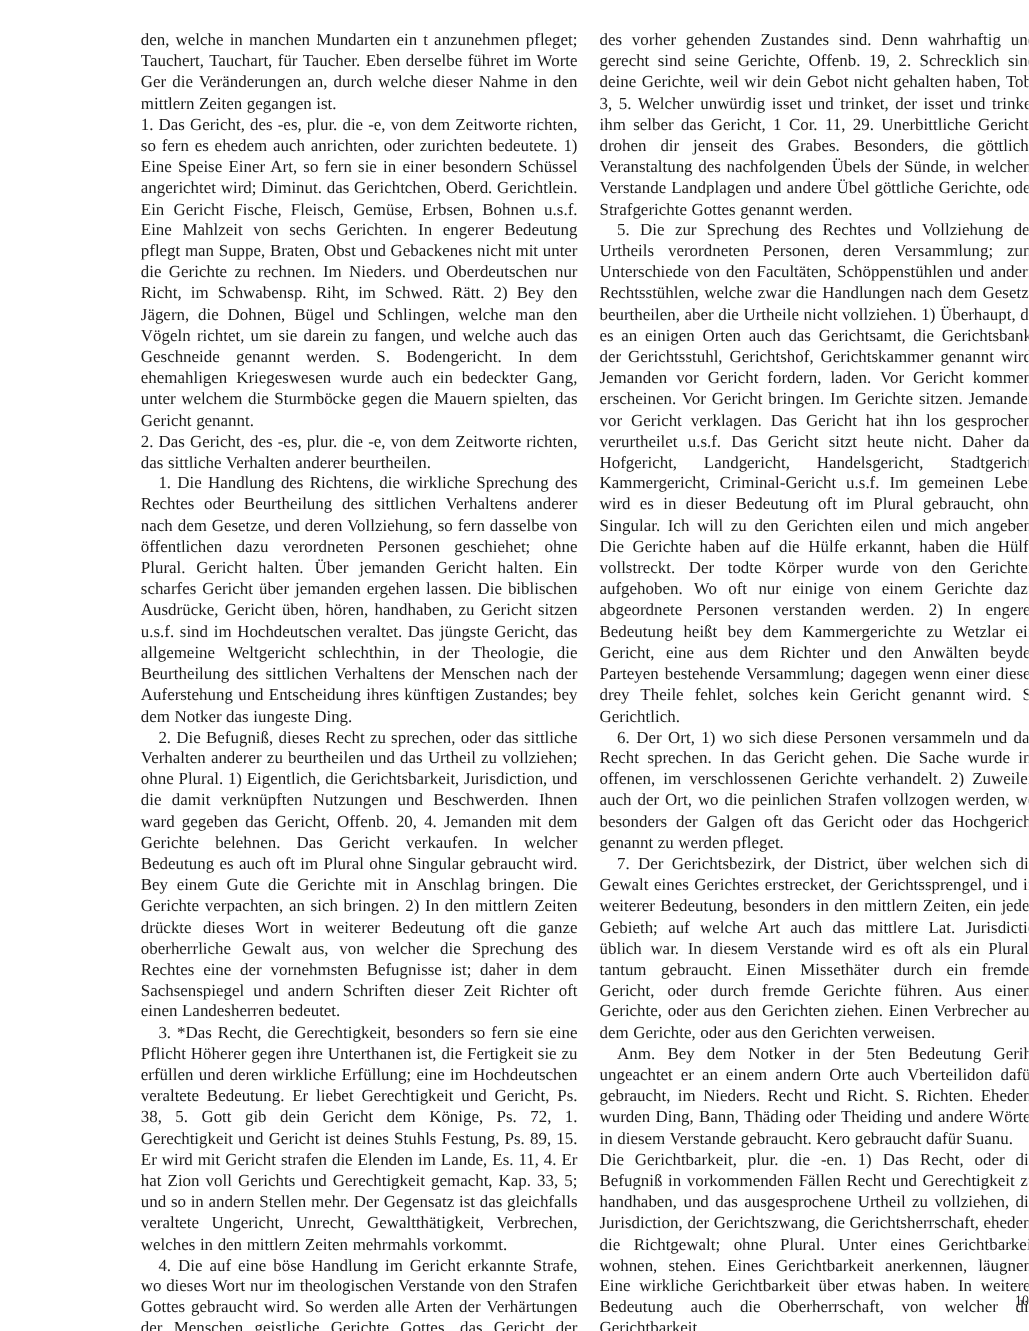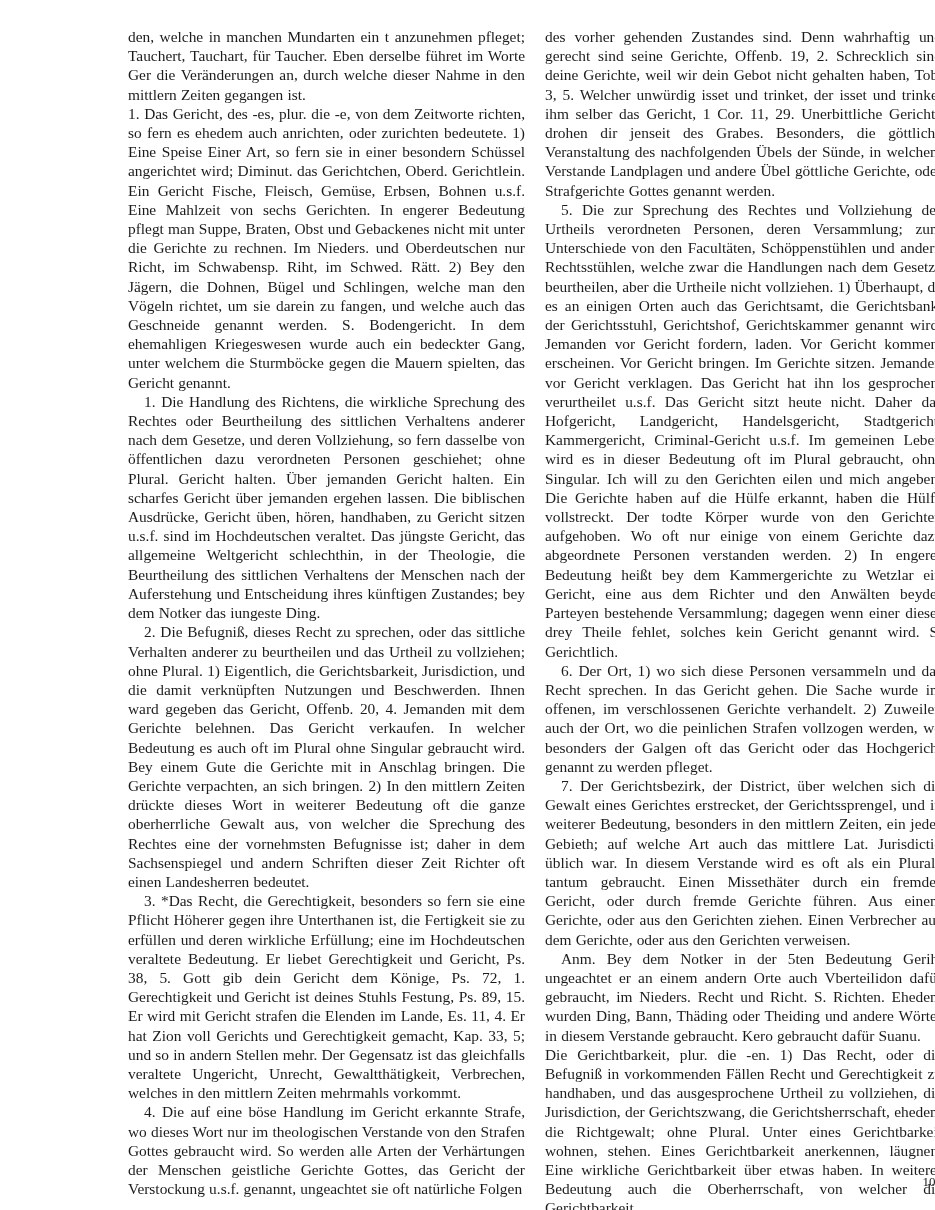--- a/index.html
+++ b/index.html
@@ -48,20 +48,21 @@
   }
 </style>
 </head>
 <body>
 
 <div class="page">
   <div class="columns">
     <div class="column" lang="de">
         <p class="para"><span>den, welche in manchen Mundarten ein t anzunehmen pfleget; Tauchert, Tauchart, für Taucher. Eben derselbe führet im Worte Ger die Veränderungen an, durch welche dieser Nahme in den mittlern Zeiten gegangen ist.</span></p>
         <p class="para"><span class="bold">1. Das Gericht</span><span>, des -es, </span><span class="italic">plur.</span><span> die -e, von dem Zeitworte richten, so fern es ehedem auch anrichten, oder zurichten bedeutete. 1) Eine Speise Einer Art, so fern sie in einer besondern Schüssel angerichtet wird; Diminut. das Gerichtchen, Oberd. Gerichtlein. Ein Gericht Fische, Fleisch, Gemüse, Erbsen, Bohnen u.s.f. Eine Mahlzeit von sechs Gerichten. In engerer Bedeutung pflegt man Suppe, Braten, Obst und Gebackenes nicht mit unter die Gerichte zu rechnen. Im Nieders. und Oberdeutschen nur Richt, im Schwabensp. </span><span class="italic">Riht,</span><span> im Schwed. </span><span class="italic">Rätt.</span><span> 2) Bey den Jägern, die Dohnen, Bügel und Schlingen, welche man den Vögeln richtet, um sie darein zu fangen, und welche auch das Geschneide genannt werden. S. Bodengericht. In dem ehemahligen Kriegeswesen wurde auch ein bedeckter Gang, unter welchem die Sturmböcke gegen die Mauern spielten, das Gericht genannt.</span></p>
+        <p class="para"><span class="bold">2. Das Gericht</span><span>, des -es, </span><span class="italic">plur.</span><span> die -e, von dem Zeitworte richten, das sittliche Verhalten anderer beurtheilen.</span></p>
         <p class="para indent"><span>1. Die Handlung des Richtens, die wirkliche Sprechung des Rechtes oder Beurtheilung des sittlichen Verhaltens anderer nach dem Gesetze, und deren Vollziehung, so fern dasselbe von öffentlichen dazu verordneten Personen geschiehet; ohne Plural. Gericht halten. Über jemanden Gericht halten. Ein scharfes Gericht über jemanden ergehen lassen. Die biblischen Ausdrücke, Gericht üben, hören, handhaben, zu Gericht sitzen u.s.f. sind im Hochdeutschen veraltet. Das jüngste Gericht, das allgemeine Weltgericht schlechthin, in der Theologie, die Beurtheilung des sittlichen Verhaltens der Menschen nach der Auferstehung und Entscheidung ihres künftigen Zustandes; bey dem Notker </span><span class="italic">das iungeste Ding</span><span>.</span></p>
         <p class="para indent"><span>2. Die Befugniß, dieses Recht zu sprechen, oder das sittliche Verhalten anderer zu beurtheilen und das Urtheil zu vollziehen; ohne Plural. 1) Eigentlich, die Gerichtsbarkeit, Jurisdiction, und die damit verknüpften Nutzungen und Beschwerden. Ihnen ward gegeben das Gericht, Offenb. 20, 4. Jemanden mit dem Gerichte belehnen. Das Gericht verkaufen. In welcher Bedeutung es auch oft im Plural ohne Singular gebraucht wird. Bey einem Gute die Gerichte mit in Anschlag bringen. Die Gerichte verpachten, an sich bringen. 2) In den mittlern Zeiten drückte dieses Wort in weiterer Bedeutung oft die ganze oberherrliche Gewalt aus, von welcher die Sprechung des Rechtes eine der vornehmsten Befugnisse ist; daher in dem Sachsenspiegel und andern Schriften dieser Zeit Richter oft einen Landesherren bedeutet.</span></p>
         <p class="para indent"><span>3. *Das Recht, die Gerechtigkeit, besonders so fern sie eine Pflicht Höherer gegen ihre Unterthanen ist, die Fertigkeit sie zu erfüllen und deren wirkliche Erfüllung; eine im Hochdeutschen veraltete Bedeutung. Er liebet Gerechtigkeit und Gericht, Ps. 38, 5. Gott gib dein Gericht dem Könige, Ps. 72, 1. Gerechtigkeit und Gericht ist deines Stuhls Festung, Ps. 89, 15. Er wird mit Gericht strafen die Elenden im Lande, Es. 11, 4. Er hat Zion voll Gerichts und Gerechtigkeit gemacht, Kap. 33, 5; und so in andern Stellen mehr. Der Gegensatz ist das gleichfalls veraltete Ungericht, Unrecht, Gewaltthätigkeit, Verbrechen, welches in den mittlern Zeiten mehrmahls vorkommt.</span></p>
         <p class="para indent"><span>4. Die auf eine böse Handlung im Gericht erkannte Strafe, wo dieses Wort nur im theologischen Verstande von den Strafen Gottes gebraucht wird. So werden alle Arten der Verhärtungen der Menschen geistliche Gerichte Gottes, das Gericht der Verstockung u.s.f. genannt, ungeachtet sie oft natürliche Folgen</span></p>
       </div>
     <div class="column" lang="de">
         <p class="para"><span>des vorher gehenden Zustandes sind. Denn wahrhaftig und gerecht sind seine Gerichte, Offenb. 19, 2. Schrecklich sind deine Gerichte, weil wir dein Gebot nicht gehalten haben, Tob. 3, 5. Welcher unwürdig isset und trinket, der isset und trinket ihm selber das Gericht, 1 Cor. 11, 29. Unerbittliche Gerichte drohen dir jenseit des Grabes. Besonders, die göttliche Veranstaltung des nachfolgenden Übels der Sünde, in welchem Verstande Landplagen und andere Übel göttliche Gerichte, oder Strafgerichte Gottes genannt werden.</span></p>
         <p class="para indent"><span>5. Die zur Sprechung des Rechtes und Vollziehung des Urtheils verordneten Personen, deren Versammlung; zum Unterschiede von den Facultäten, Schöppenstühlen und andern Rechtsstühlen, welche zwar die Handlungen nach dem Gesetze beurtheilen, aber die Urtheile nicht vollziehen. 1) Überhaupt, da es an einigen Orten auch das Gerichtsamt, die Gerichtsbank, der Gerichtsstuhl, Gerichtshof, Gerichtskammer genannt wird. Jemanden vor Gericht fordern, laden. Vor Gericht kommen, erscheinen. Vor Gericht bringen. Im Gerichte sitzen. Jemanden vor Gericht verklagen. Das Gericht hat ihn los gesprochen, verurtheilet u.s.f. Das Gericht sitzt heute nicht. Daher das Hofgericht, Landgericht, Handelsgericht, Stadtgericht, Kammergericht, Criminal-Gericht u.s.f. Im gemeinen Leben wird es in dieser Bedeutung oft im Plural gebraucht, ohne Singular. Ich will zu den Gerichten eilen und mich angeben. Die Gerichte haben auf die Hülfe erkannt, haben die Hülfe vollstreckt. Der todte Körper wurde von den Gerichten aufgehoben. Wo oft nur einige von einem Gerichte dazu abgeordnete Personen verstanden werden. 2) In engerer Bedeutung heißt bey dem Kammergerichte zu Wetzlar ein Gericht, eine aus dem Richter und den Anwälten beyder Parteyen bestehende Versammlung; dagegen wenn einer dieser drey Theile fehlet, solches kein Gericht genannt wird. S. Gerichtlich.</span></p>
         <p class="para indent"><span>6. Der Ort, 1) wo sich diese Personen versammeln und das Recht sprechen. In das Gericht gehen. Die Sache wurde im offenen, im verschlossenen Gerichte verhandelt. 2) Zuweilen auch der Ort, wo die peinlichen Strafen vollzogen werden, wo besonders der Galgen oft das Gericht oder das Hochgericht genannt zu werden pfleget.</span></p>
         <p class="para indent"><span>7. Der Gerichtsbezirk, der District, über welchen sich die Gewalt eines Gerichtes erstrecket, der Gerichtssprengel, und in weiterer Bedeutung, besonders in den mittlern Zeiten, ein jedes Gebieth; auf welche Art auch das mittlere Lat. </span><span class="italic">Jurisdictio</span><span> üblich war. In diesem Verstande wird es oft als ein Plurale tantum gebraucht. Einen Missethäter durch ein fremdes Gericht, oder durch fremde Gerichte führen. Aus einem Gerichte, oder aus den Gerichten ziehen. Einen Verbrecher aus dem Gerichte, oder aus den Gerichten verweisen.</span></p>

